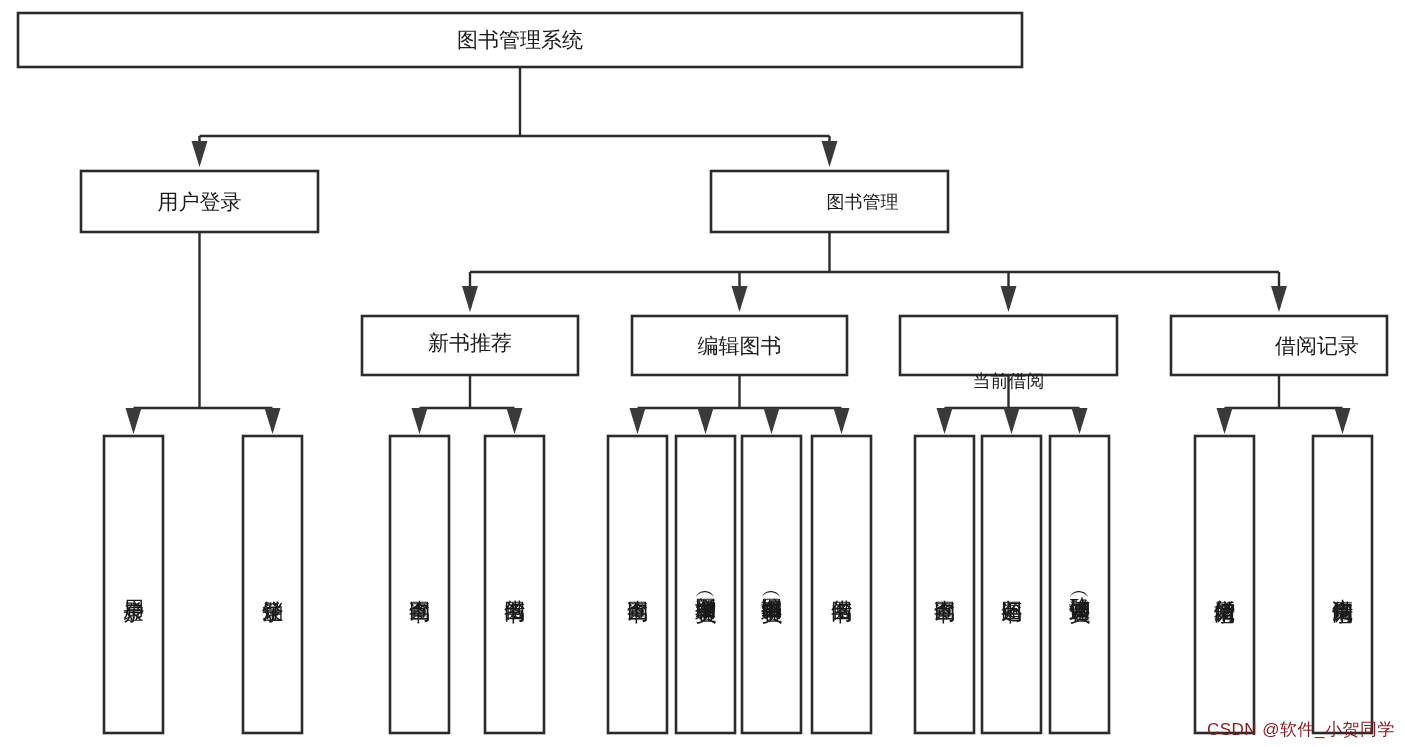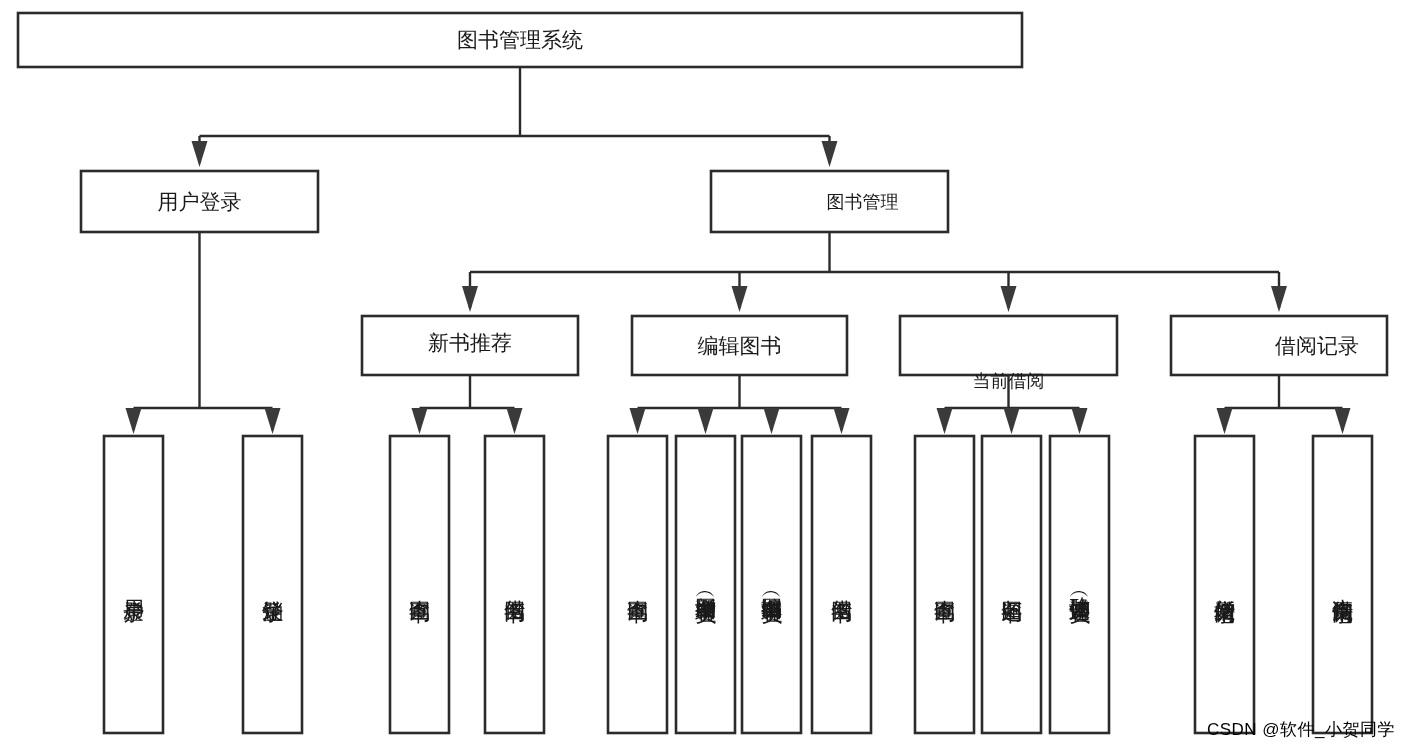--- a/index.html
+++ b/index.html
@@ -66,21 +66,21 @@
     color: #1a1a1a;
     white-space: nowrap;
     pointer-events: none;
   }
   #watermark {
     position: absolute;
     right: 10px;
     bottom: 6px;
     font-family: "Liberation Sans", "DejaVu Sans", sans-serif;
     font-size: 17px;
-    color: #000000;
+    color: #7f1d1d;
     letter-spacing: 0.5px;
     white-space: nowrap;
   }
 </style>
 </head>
 <body>
 
 <div id="diagram-root">
 
   <svg id="diagram-svg" viewBox="0 0 1405 747">

